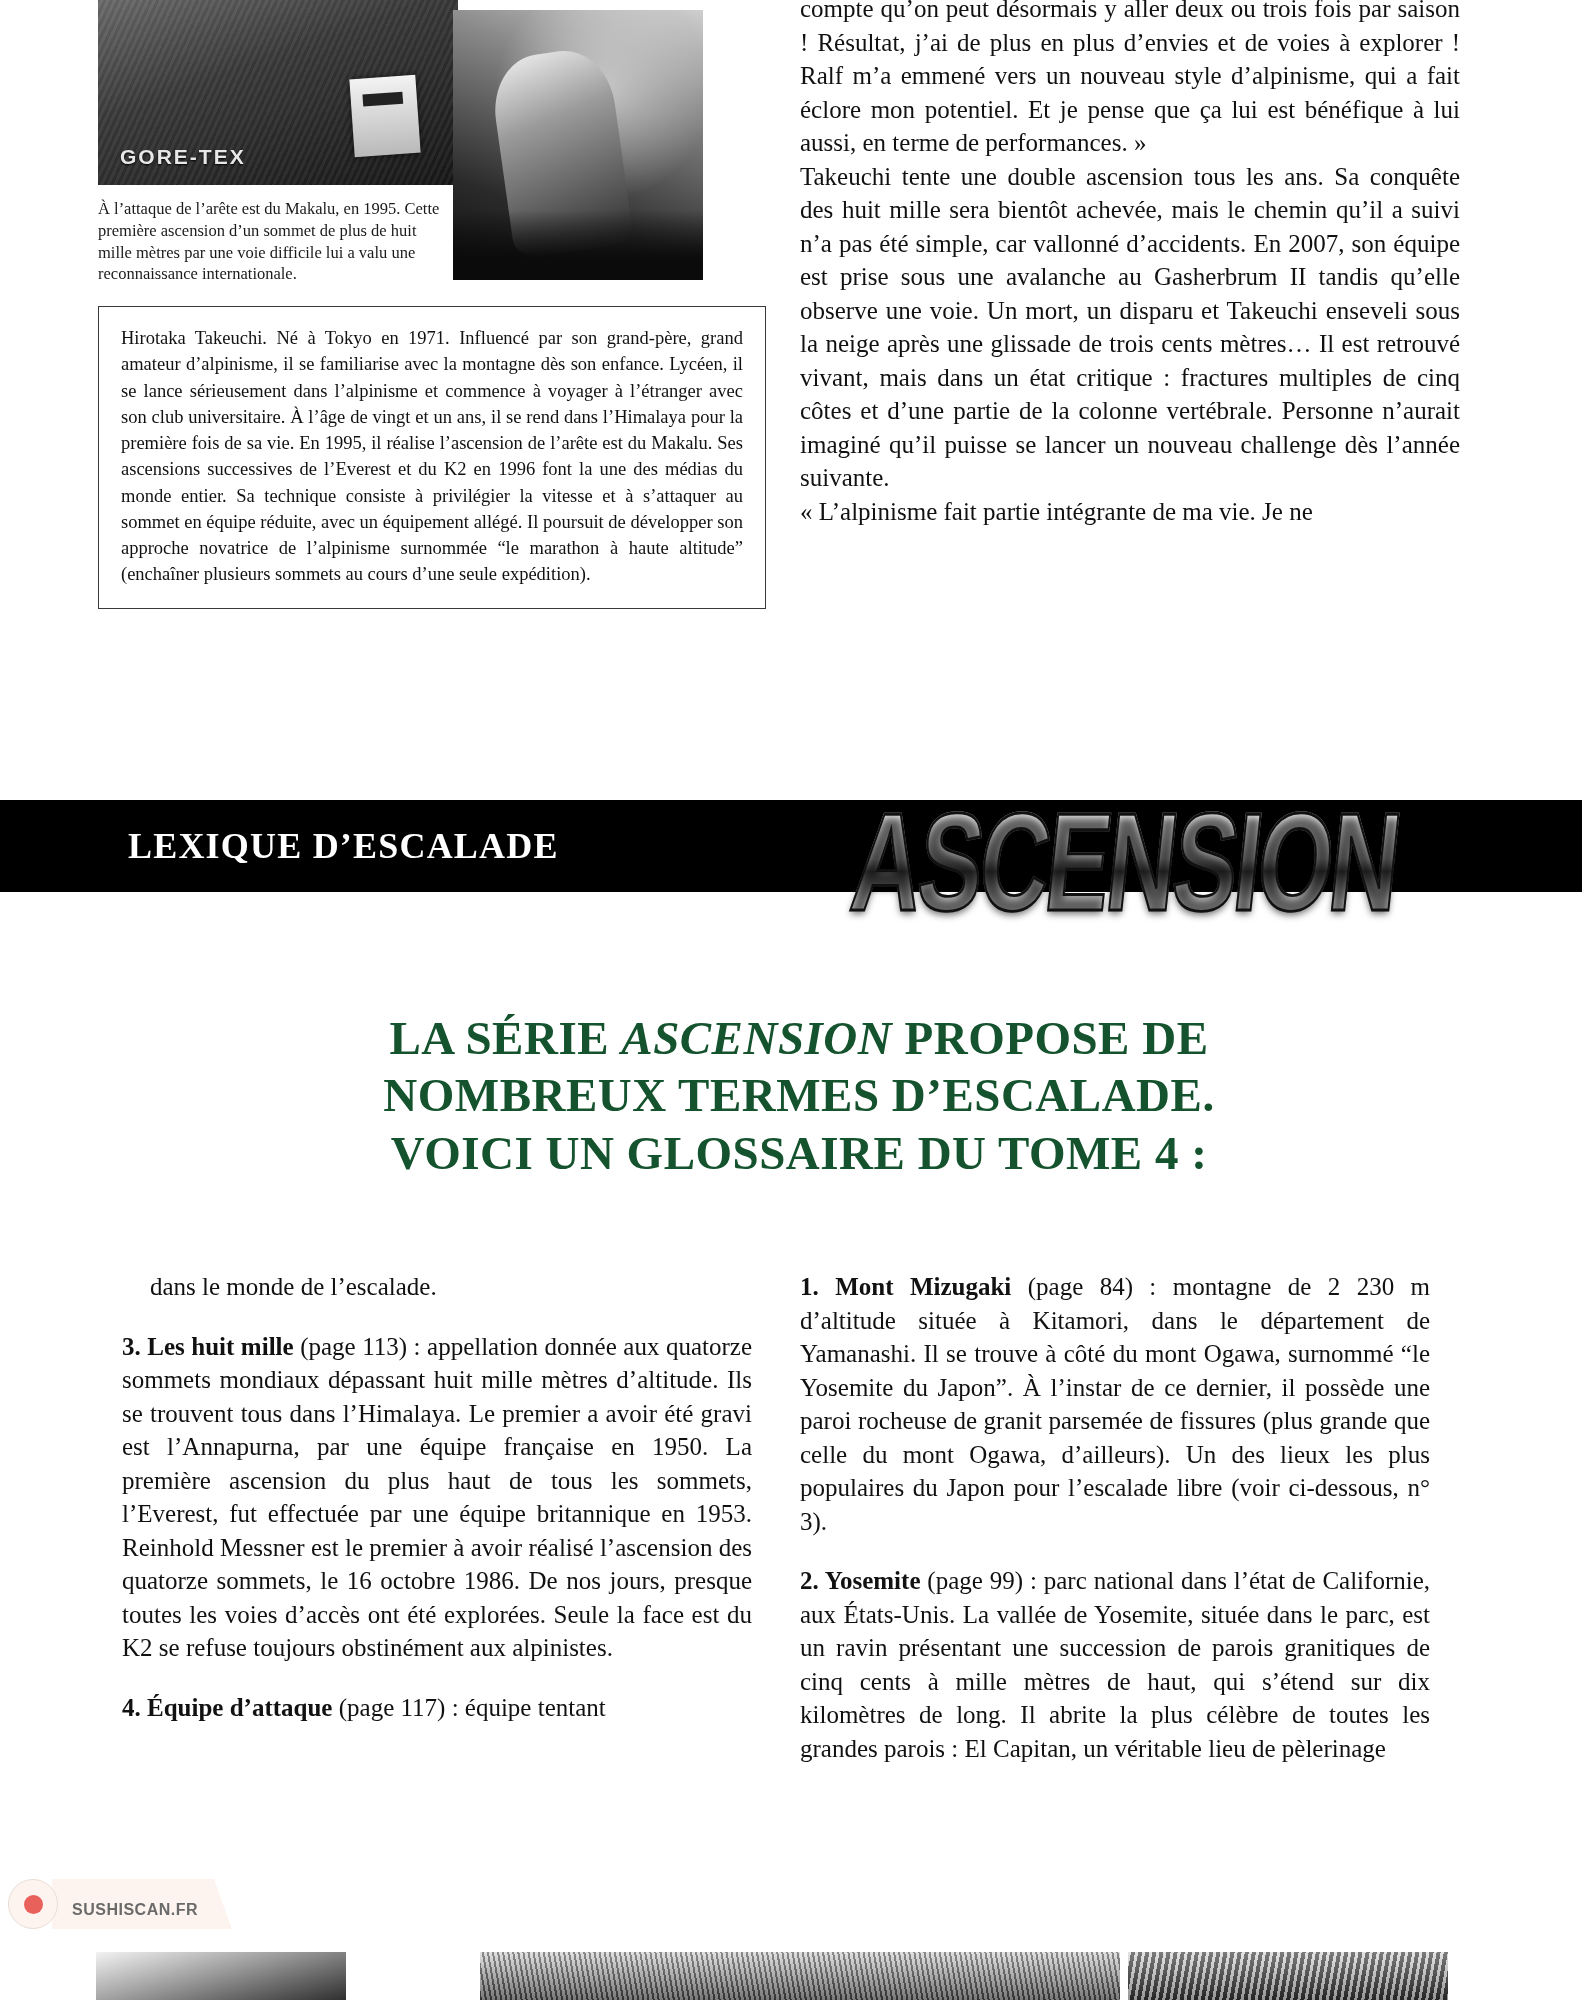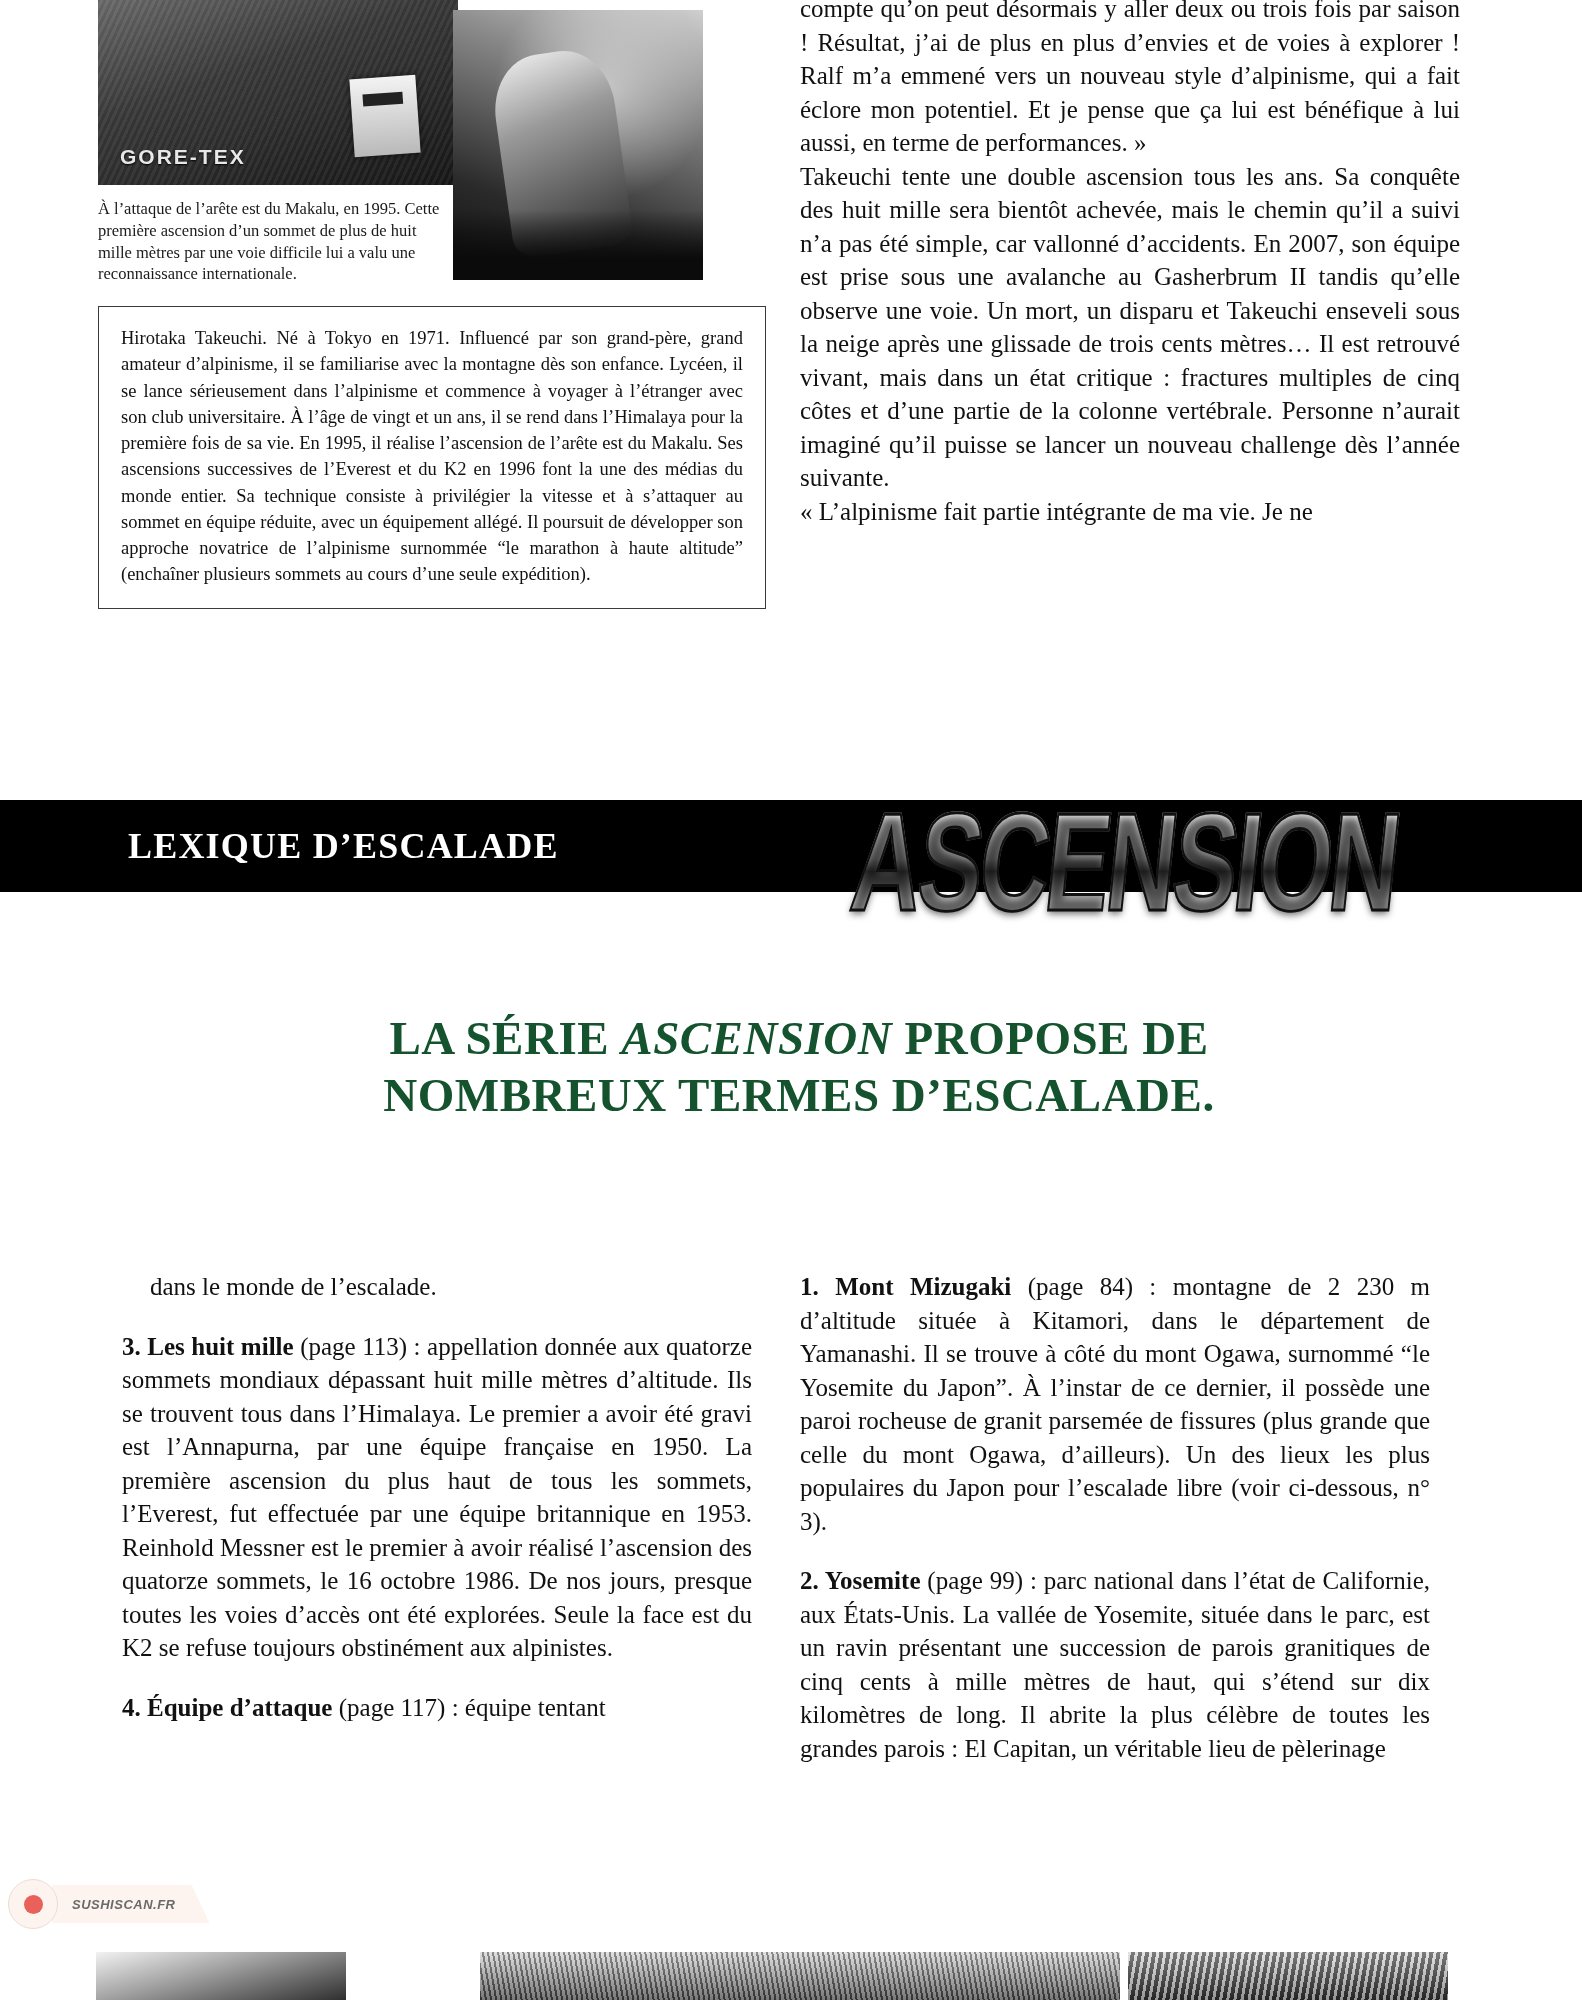--- a/index.html
+++ b/index.html
@@ -237,31 +237,30 @@
     z-index: 2;
   }
   .wm-dot {
     width: 19px; height: 19px;
     border-radius: 50%;
     background: #e8615a;
   }
   .wm-label {
     margin-left: -6px;
     height: 38px;
-    padding: 0 34px 0 20px;
+    padding: 12px 34px 0 20px;
     background: #fdf4ef;
     display: flex;
     align-items: center;
     font-family: "Liberation Sans", sans-serif;
     font-weight: bold;
-    font-size: 13px;
+    font-size: 16px;
     color: #6a6a6a;
     letter-spacing: 0.5px;
     clip-path: polygon(0 0, calc(100% - 18px) 0, 100% 100%, 0 100%);
-    font-style: italic;
   }
 
   
   .bottom-strip {
     position: absolute;
     left: 0; top: 1952px;
     width: 1582px;
     height: 48px;
   }
   .bpanel {
@@ -324,20 +323,21 @@
 <div class="banner"></div>
 <div class="banner-title">LEXIQUE D’ESCALADE</div>
 
 <div class="logo">
   <span class="logo-text">ASCENSION</span>
 </div>
 
 <div class="headline">
   <span>LA SÉRIE </span><em>ASCENSION</em><span> PROPOSE DE</span><br>
   <span>NOMBREUX TERMES D’ESCALADE.</span><br>
+  <span>VOICI UN GLOSSAIRE DU TOME 4 :</span>
 </div>
 
 <div class="glossary">
 
   <div class="gcol left">
     <p class="indent">dans le monde de l’escalade.</p>
 
     <p>
       <span class="term">3. Les huit mille</span><span> (page 113) : appellation donnée aux quatorze sommets mondiaux dépassant huit mille mètres d’altitude. Ils se trouvent tous dans l’Himalaya. Le premier a avoir été gravi est l’Annapurna, par une équipe française en 1950. La première ascension du plus haut de tous les sommets, l’Everest, fut effectuée par une équipe britannique en 1953. Reinhold Messner est le premier à avoir réalisé l’ascension des quatorze sommets, le 16 octobre 1986. De nos jours, presque toutes les voies d’accès ont été explorées. Seule la face est du K2 se refuse toujours obstinément aux alpinistes.</span>
     </p>

